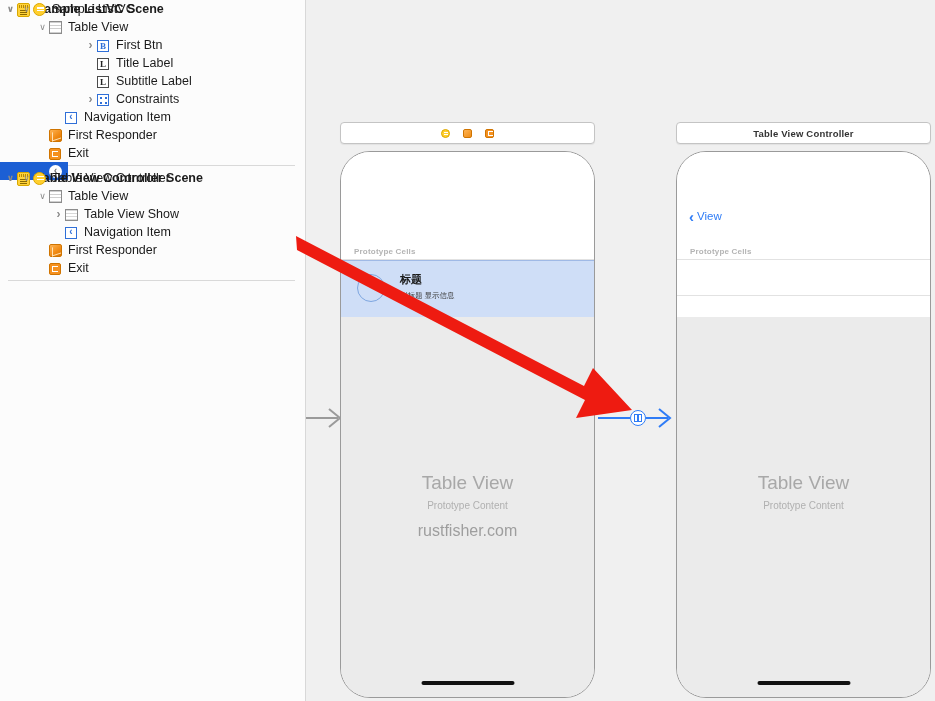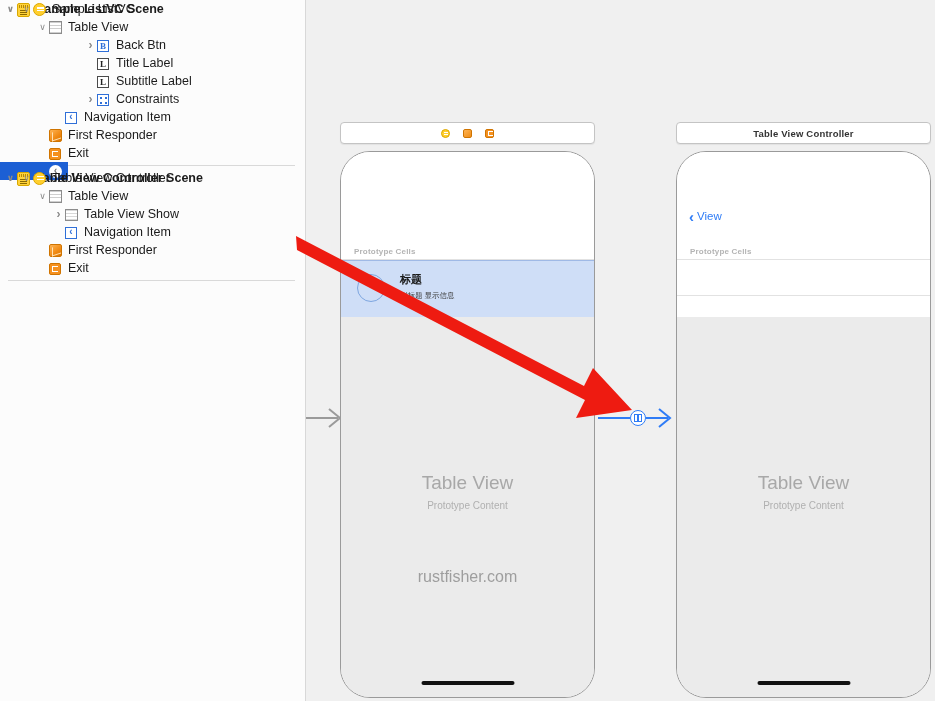--- a/index.html
+++ b/index.html
@@ -194,21 +194,21 @@
   .tv-big{
     position:absolute;left:0;right:0;text-align:center;
     font-size:19px;color:#a8a8a8;
   }
   .tv-small{
     position:absolute;left:0;right:0;text-align:center;
     font-size:10px;color:#b0b0b0;
   }
   .watermark{
     position:absolute;left:0;right:0;text-align:center;
-    font-size:16px;color:#9e9e9e;margin-top:46px;
+    font-size:16px;color:#9e9e9e;
   }
   .homebar{
     position:absolute;left:50%;transform:translateX(-50%);
     height:4px;background:#111;border-radius:2px;
   }
 
   
   .entry-arrow{position:absolute;}
   
   .segue{position:absolute;}
@@ -252,21 +252,21 @@
           <span class="ico">
             <span class="ic-tv" style="position: absolute;"></span>
           </span>
           <span class="lbl">Table View</span>
         </div>
         <div class="row" style="padding-left: 84px;">
           <span class="tw closed"></span>
           <span class="ico">
             <span class="ic-letter blue" style="position: absolute;">B</span>
           </span>
-          <span class="lbl">Back Btn</span>
+          <span class="lbl">First Btn</span>
         </div>
         <div class="row" style="padding-left: 84px;">
           <span class="tw"></span>
           <span class="ico">
             <span class="ic-letter" style="position: absolute;">L</span>
           </span>
           <span class="lbl">Title Label</span>
         </div>
         <div class="row" style="padding-left: 84px;">
           <span class="tw"></span>

